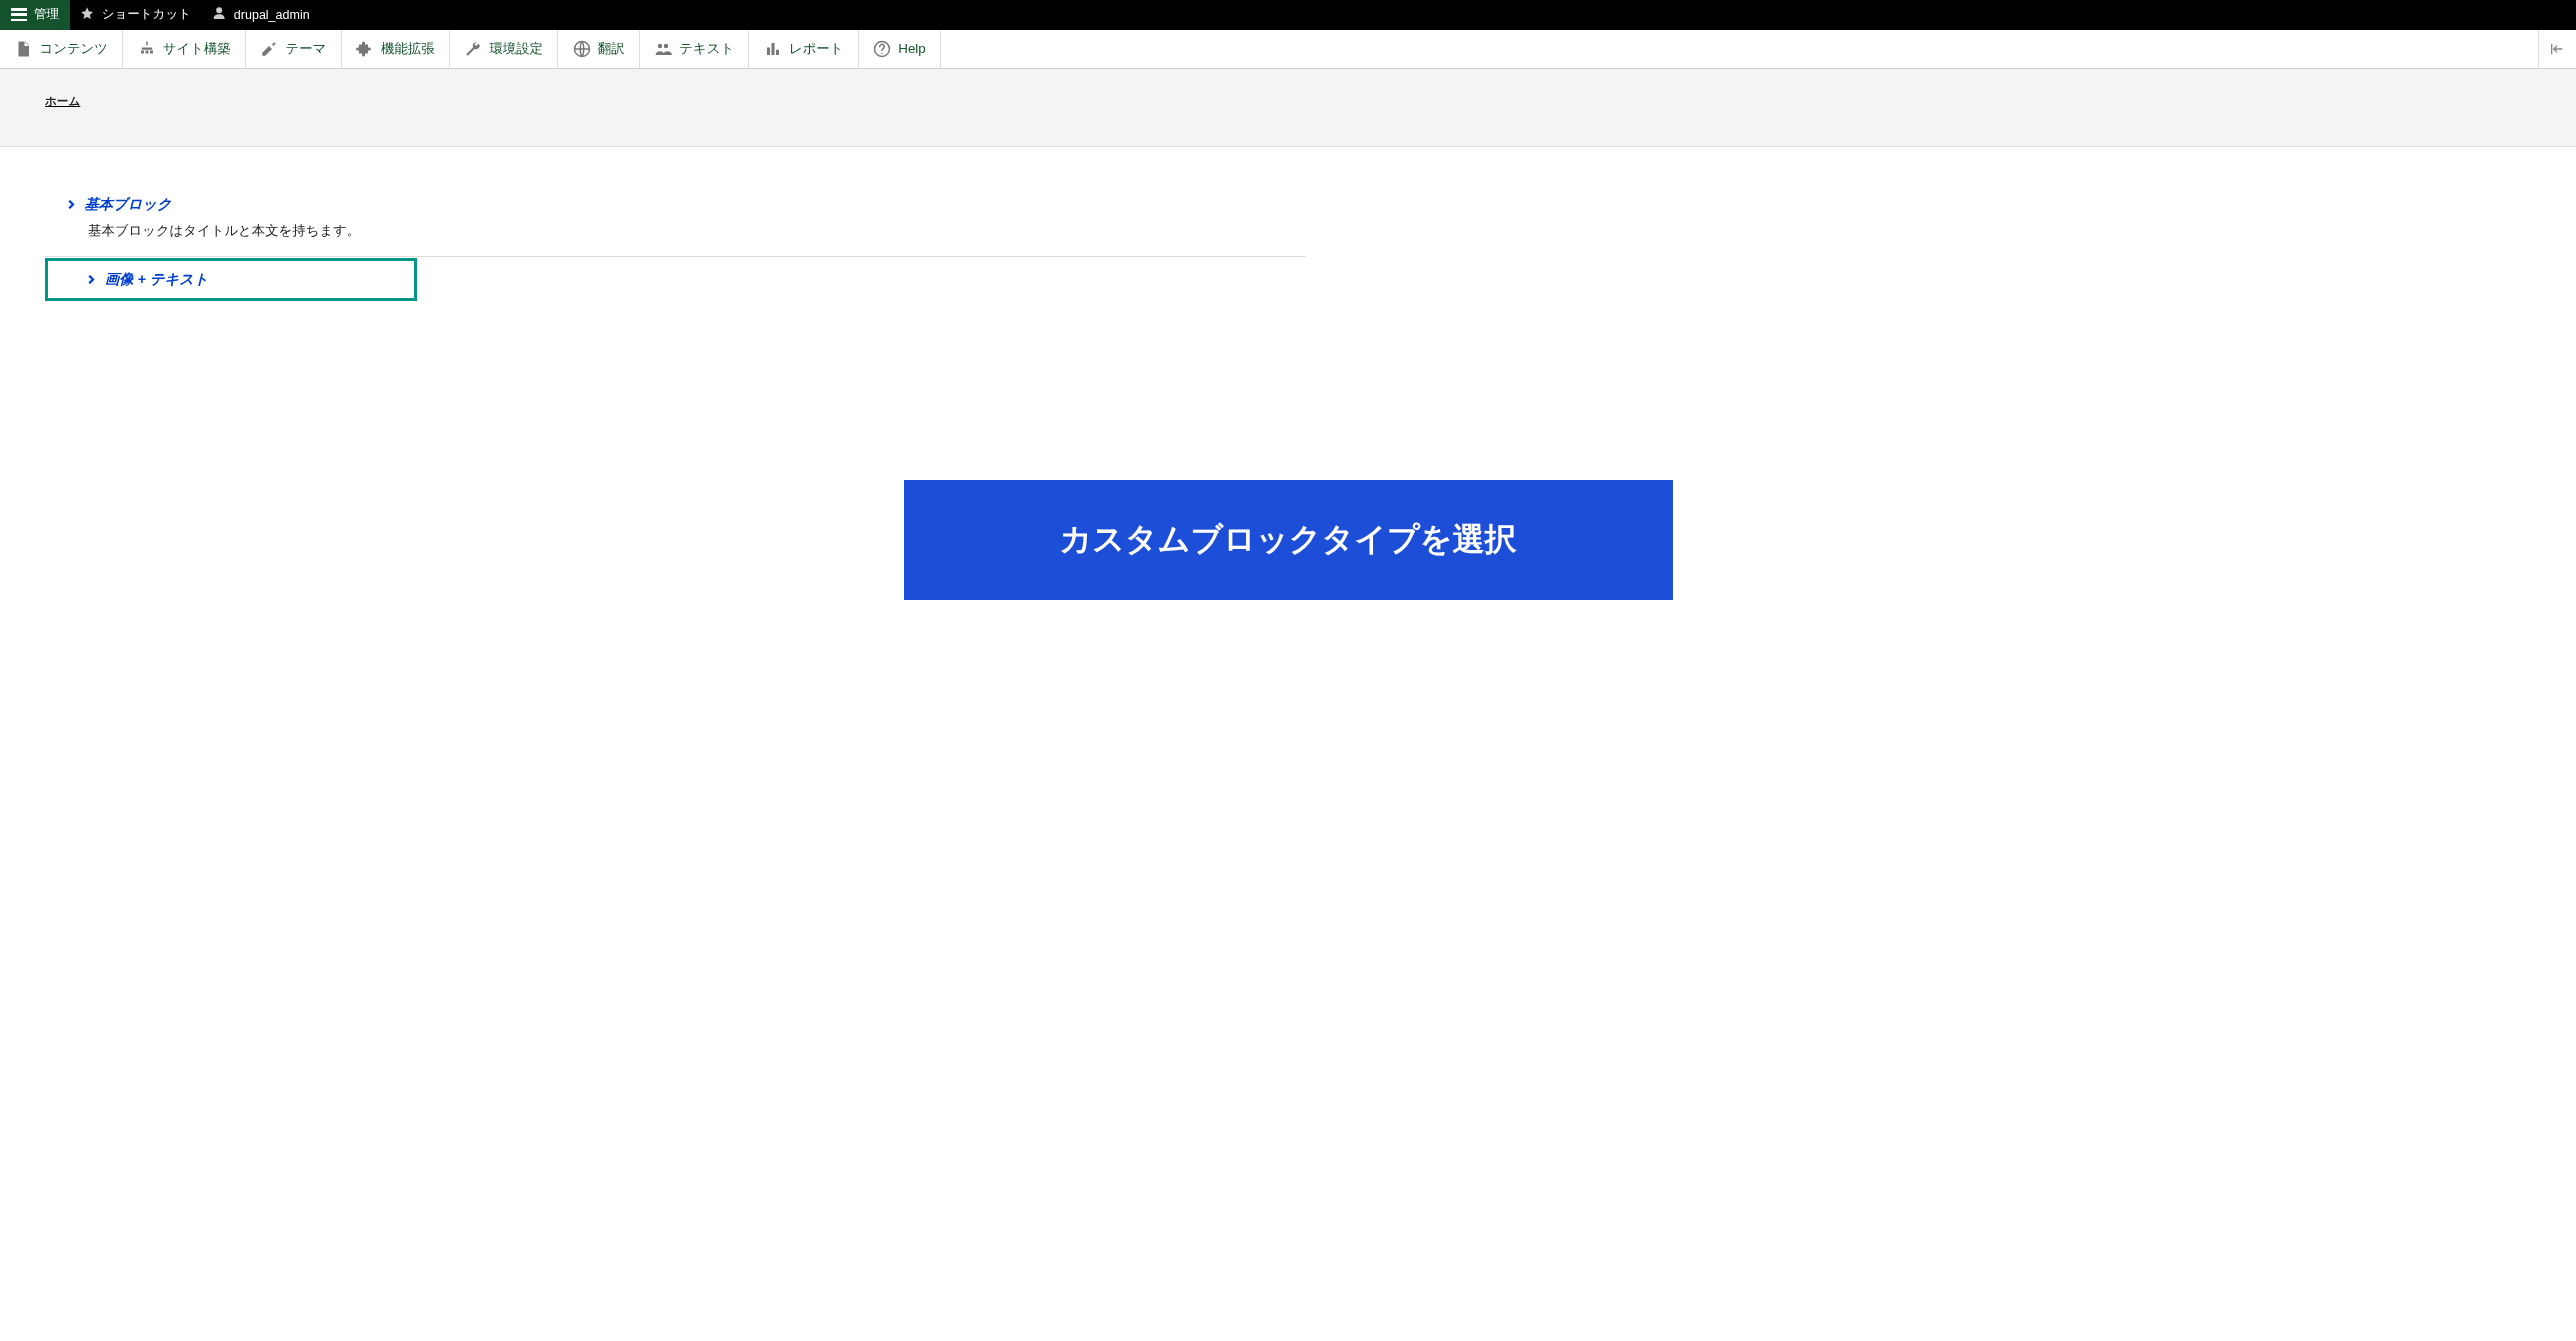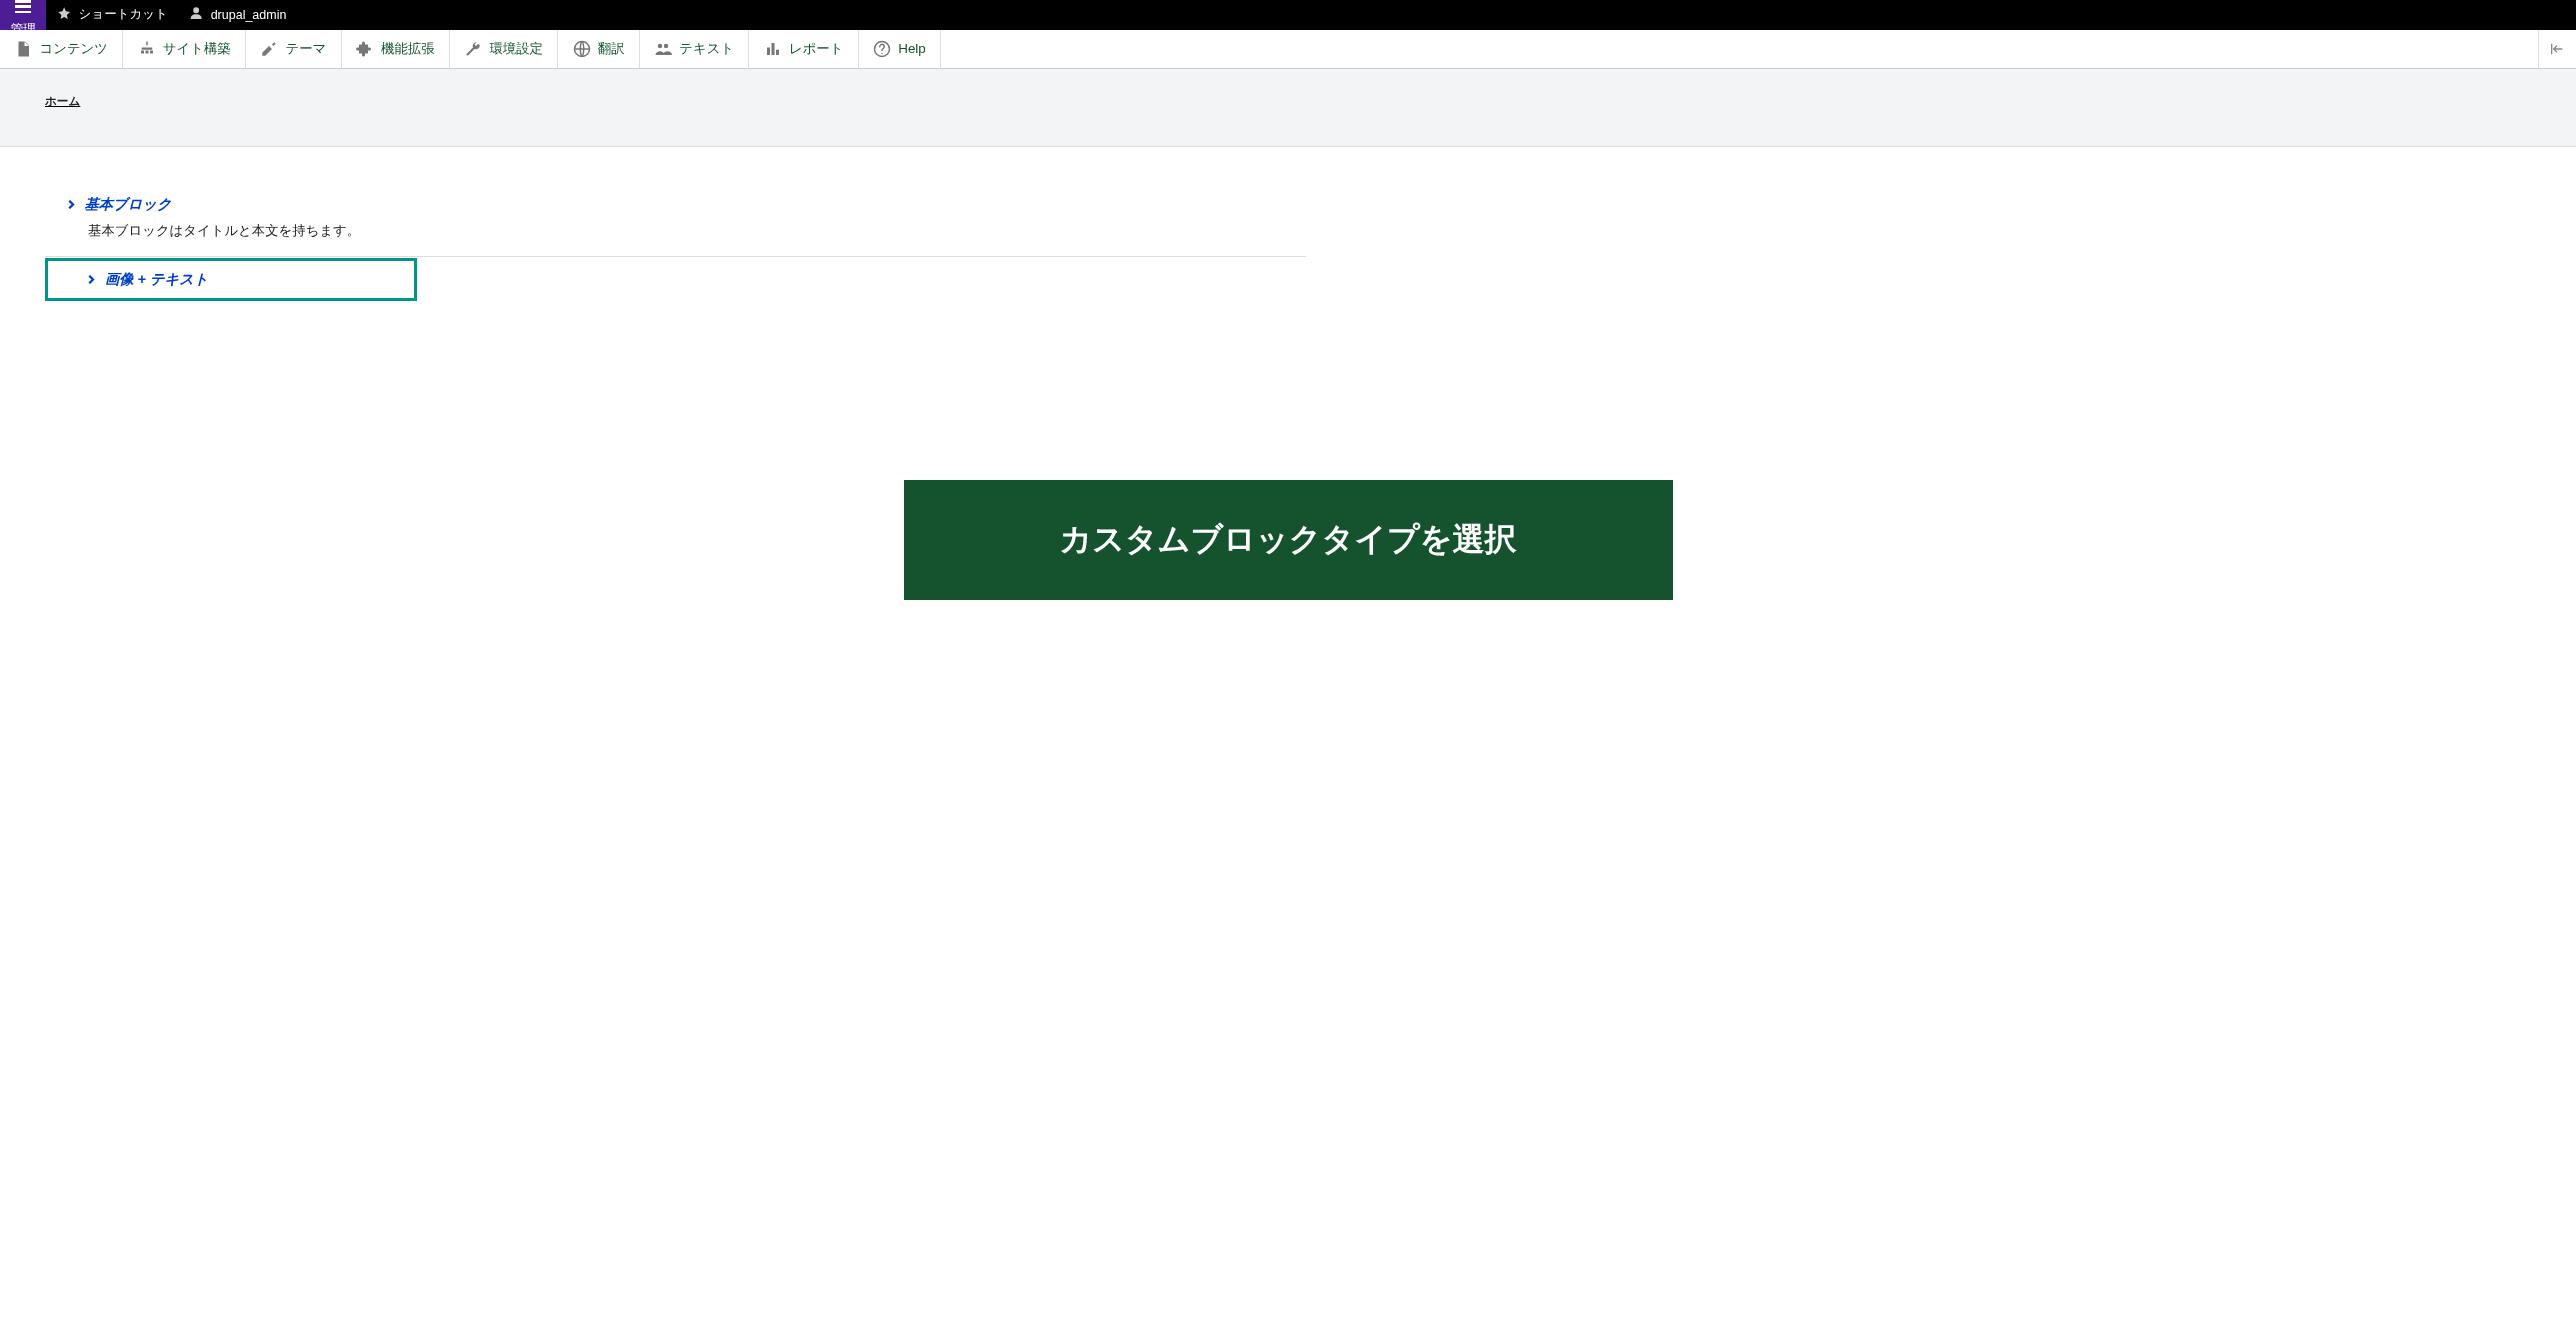--- a/index.html
+++ b/index.html
@@ -1,21 +1,21 @@
 <!DOCTYPE html>
 <html style="font-size:14.3px"><head>
 <meta charset="utf-8">
 <style>
 * { margin: 0; padding: 0; box-sizing: border-box; }
 body { font-family: -apple-system, BlinkMacSystemFont, "Segoe UI", sans-serif; background: #fff; }
 
 
 .topbar { background: #000; height: 29.5px; display: flex; align-items: stretch; color: #fff; font-size: 12.5px; }
 .topbar-item { display: flex; align-items: center; padding: 0 10.7px; cursor: pointer; gap: 7.2px; }
-.topbar-item.manage { background: #4c1d95; flex-direction: column; }
+.topbar-item.manage { background: #14532d; }
 .hamburger { width: 16px; display: flex; flex-direction: column; gap: 2.7px; }
 .hamburger span { height: 2.7px; background: #fff; }
 .star-icon svg { width: 14.3px; height: 14.3px; fill: #ccc; }
 .user-icon svg { width: 14.3px; height: 14.3px; fill: #ccc; }
 
 
 .adminbar { background: #fff; border-bottom: 0.9px solid #ccc; height: 39px; display: flex; align-items: stretch; font-size: 13.4px; color: #14532d; }
 .adminbar-item { display: flex; align-items: center; padding: 0 14.3px; gap: 7.2px; cursor: pointer; border-right: 0.9px solid #ddd; }
 .adminbar-item svg { width: 18px; height: 18px; fill: #777; }
 .adminbar-spacer { flex: 1; }
@@ -33,21 +33,21 @@
 .content { padding: 36px 45px; }
 .block-list { max-width: 1261px; }
 .block-item { padding: 12.5px 0 16px 21.5px; border-bottom: 0.9px solid #ddd; }
 .block-item:last-child { border-bottom: none; }
 .block-link { display: flex; align-items: center; gap: 9px; color: #003ecc; font-weight: bold; font-size: 14.3px; cursor: pointer; font-style: italic; }
 .block-link svg { width: 9px; height: 9px; stroke: #003ecc; stroke-width: 3; fill: none; }
 .block-desc { margin-top: 7.2px; margin-left: 21.5px; font-size: 13.4px; color: #222; }
 .block-item.highlighted { border: 3.6px solid #009688; padding: 9px 0 9px 39px; margin-top: 1.8px; max-width: 372px; }
 
 
-.banner { margin: 179px auto 0; width: 769px; background: #14532d; color: #fff; text-align: center; padding: 38px 18px; font-size: 32px; font-weight: bold; }
+.banner { margin: 179px auto 0; width: 769px; background: #1d4ed8; color: #fff; text-align: center; padding: 38px 18px; font-size: 32px; font-weight: bold; }
 </style>
 </head>
 <body>
 
 <div class="topbar">
   <div class="topbar-item manage">
     <div class="hamburger">
         <span></span>
         <span></span>
         <span></span>

